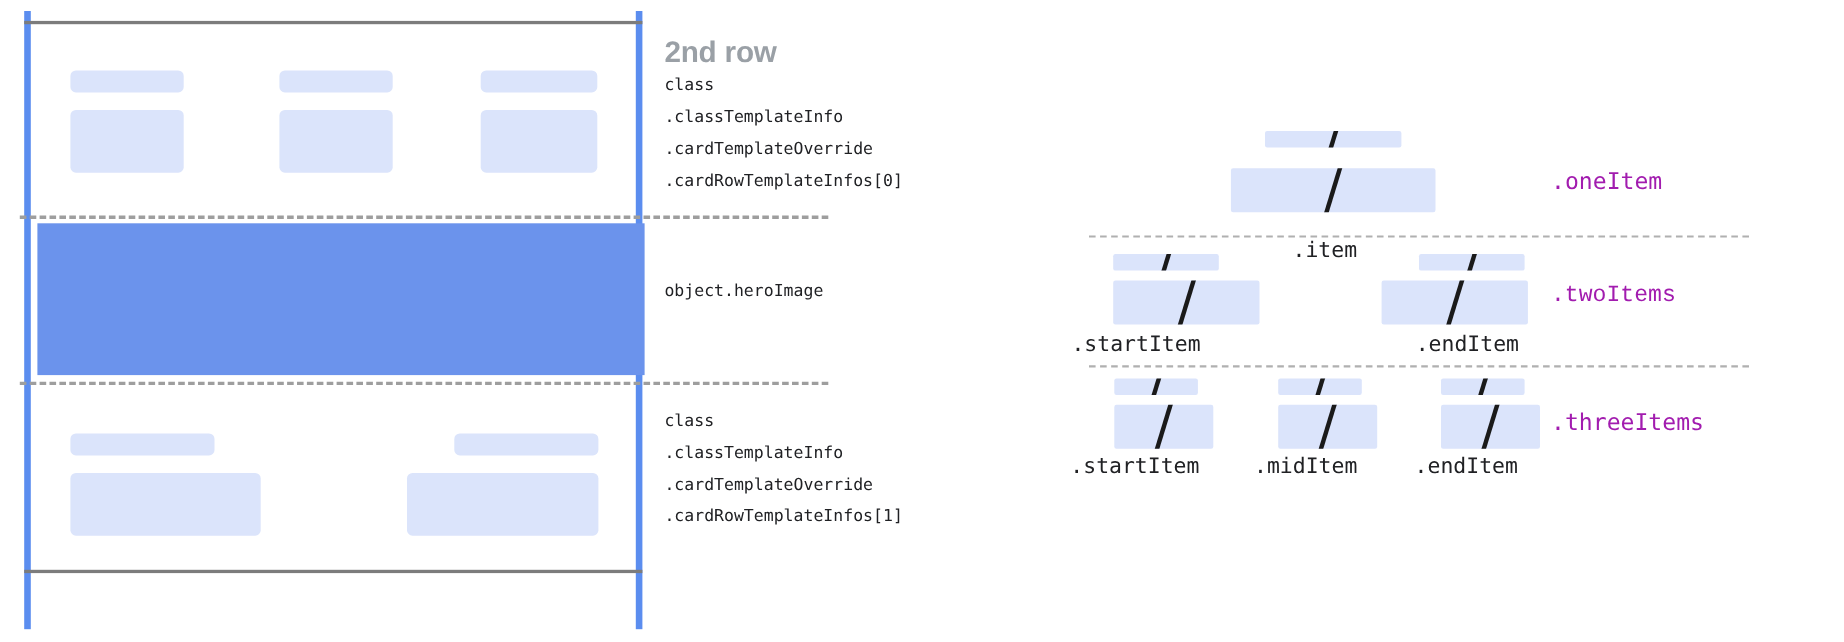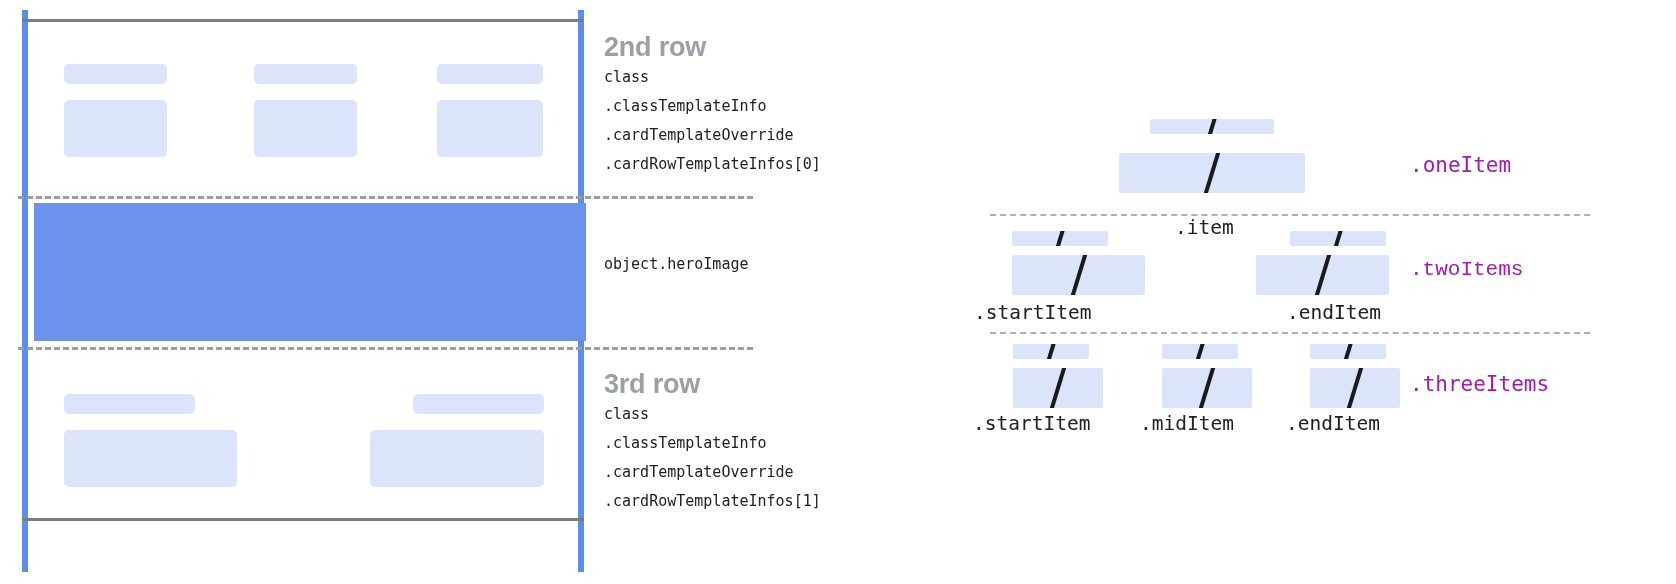--- a/index.html
+++ b/index.html
@@ -183,21 +183,20 @@
     <div class="annot-code">.classTemplateInfo</div>
     <div class="annot-code">.cardTemplateOverride</div>
     <div class="annot-code">.cardRowTemplateInfos[0]</div>
   </div>
 
   <div class="annot" style="top:250px;">
     <div class="annot-code">object.heroImage</div>
   </div>
 
   <div class="annot" style="top:368px;">
-    <div class="annot-title">3rd row</div>
     <div class="annot-code">class</div>
     <div class="annot-code">.classTemplateInfo</div>
     <div class="annot-code">.cardTemplateOverride</div>
     <div class="annot-code">.cardRowTemplateInfos[1]</div>
   </div>
 
   <div id="item-panel">
 
     <div class="slot">
       <div class="bar small" style="left:190px; top:119px; width:124px;">

